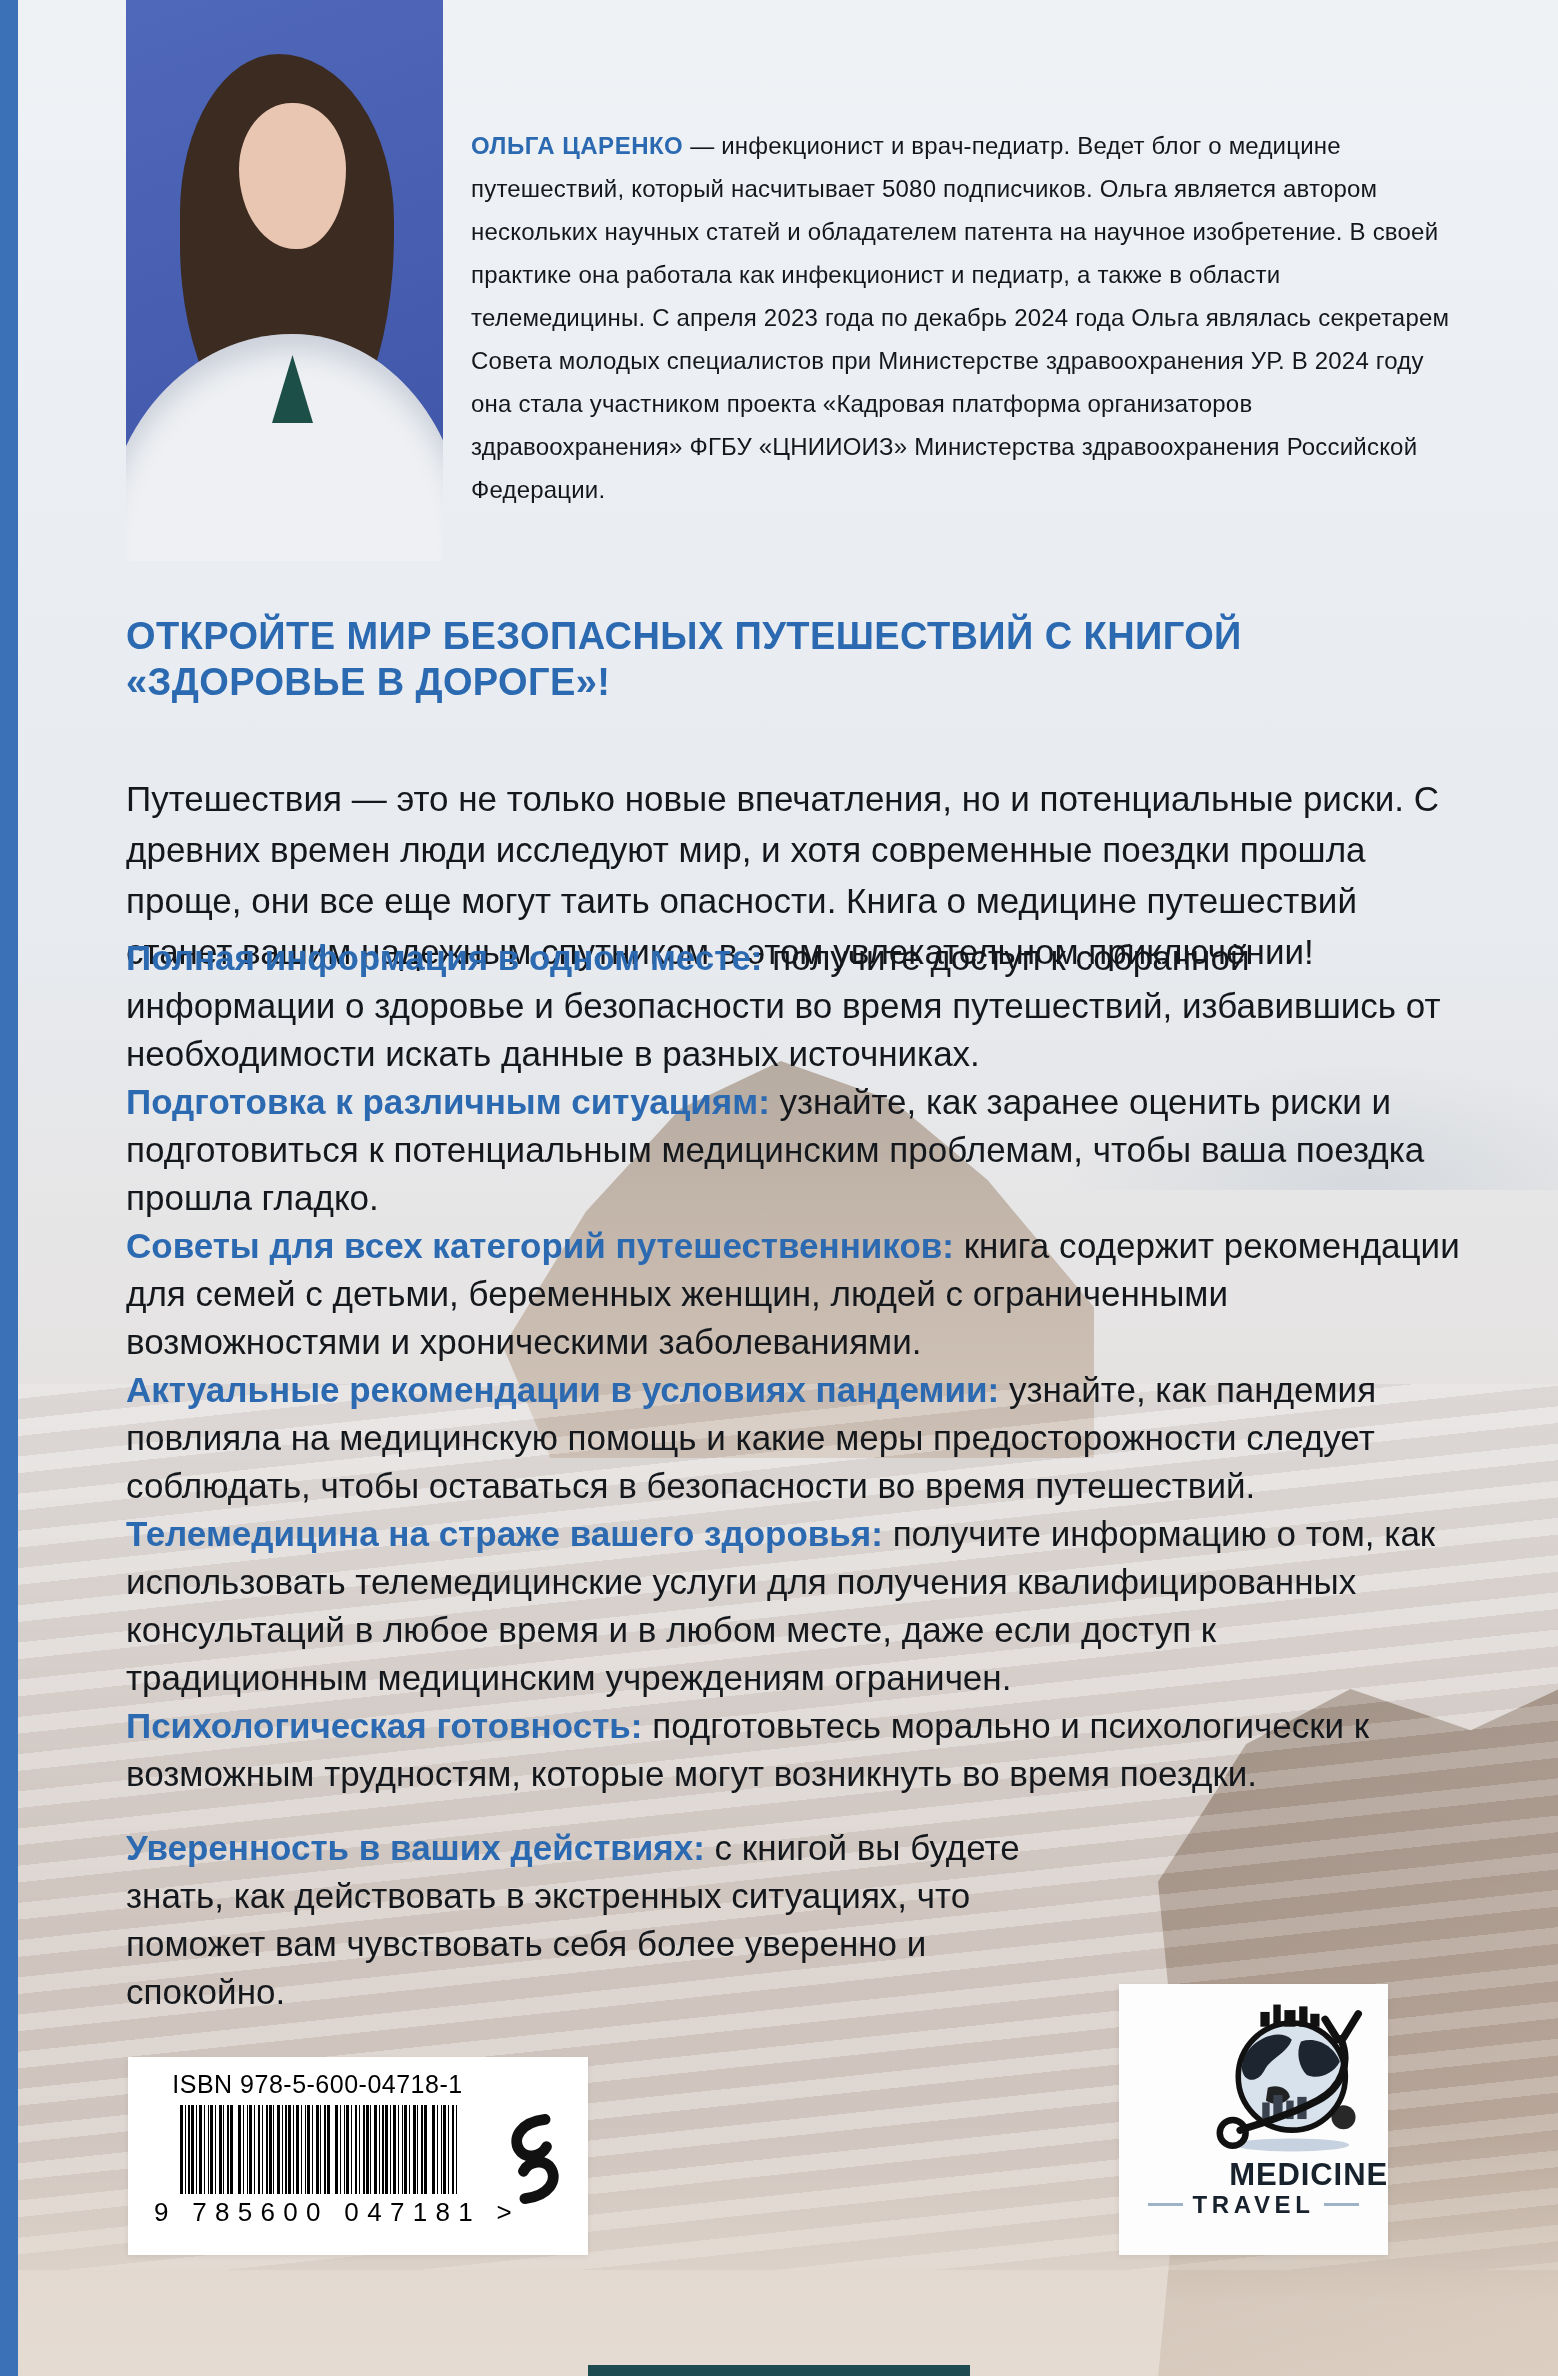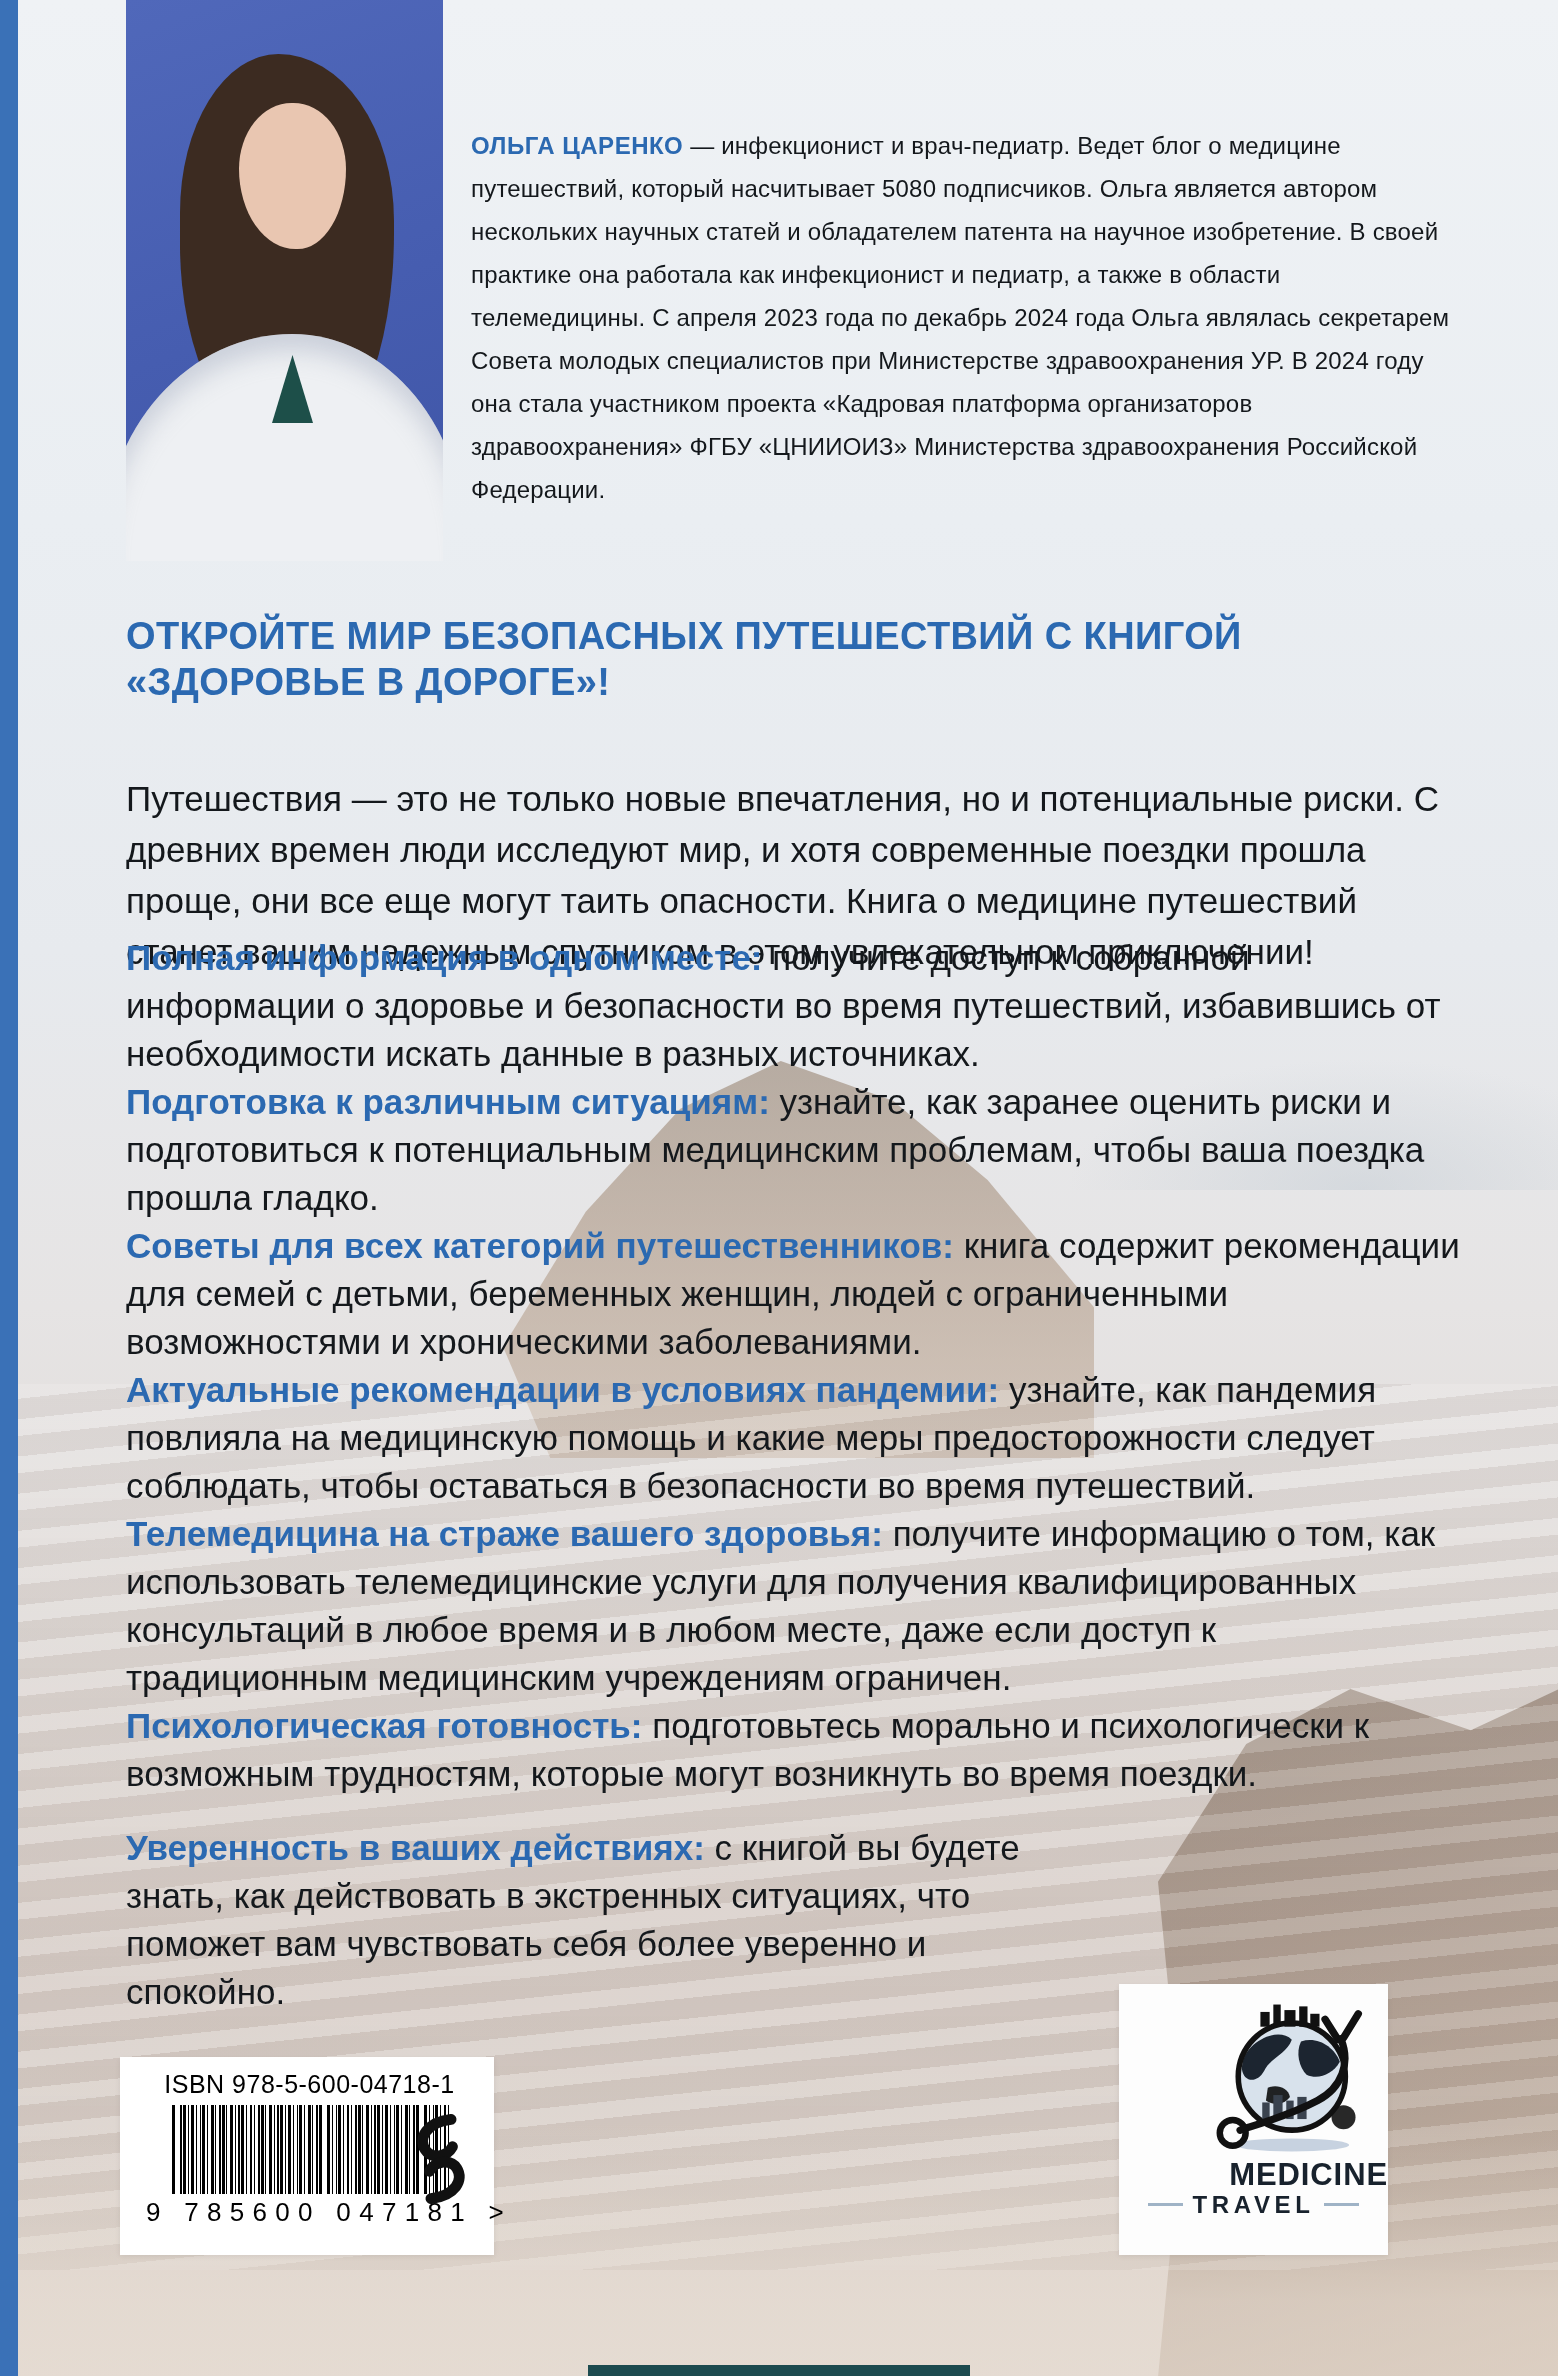--- a/index.html
+++ b/index.html
@@ -44,21 +44,21 @@
   .headline{position:absolute;z-index:2;left:126px;top:613px;width:1366px;
     color:#2b69b1;font-weight:700;font-size:38px;line-height:46px;letter-spacing:0.4px;}
   .intro{position:absolute;z-index:2;left:126px;top:738px;width:1334px;
     font-size:35px;line-height:51px;}
   .features{position:absolute;z-index:2;left:126px;top:934px;width:1334px;
     font-size:35px;line-height:48px;}
   .features p{margin:0;}
   .features .lead{color:#2b69b1;font-weight:700;}
   .features p.narrow{max-width:909px;margin-top:26px;}
   
-  .isbn-box{position:absolute;z-index:2;left:120px;top:2057px;width:374px;height:198px;background:#fff;
+  .isbn-box{position:absolute;z-index:2;left:128px;top:2057px;width:460px;height:198px;background:#fff;
     box-shadow:0 1.8px 5.5px rgba(0,0,0,.08);}
   .isbn-label{position:absolute;left:37px;top:13px;width:305px;text-align:center;
     font-size:25px;font-weight:400;color:#000;letter-spacing:0.5px;}
   .barcode{position:absolute;left:52px;top:48px;width:277px;height:89px;
     background:repeating-linear-gradient(90deg,#000 0 2.8px,#fff 2.8px 4.6px,#000 4.6px 5.5px,#fff 5.5px 8.3px,#000 8.3px 10px,#fff 10px 11px,#000 11px 14px,#fff 14px 15.7px,#000 15.7px 16.6px,#fff 16.6px 19.4px);}
   .barcode-digits{position:absolute;left:26px;top:140px;width:332px;
     font-size:26px;color:#000;letter-spacing:8.3px;white-space:nowrap;}
   .eksmo{position:absolute;right:16.6px;top:54px;width:72px;height:96px;}
   
   .mt-box{position:absolute;z-index:2;left:1119px;top:1984px;width:269px;height:271px;background:#fdfdfd;

